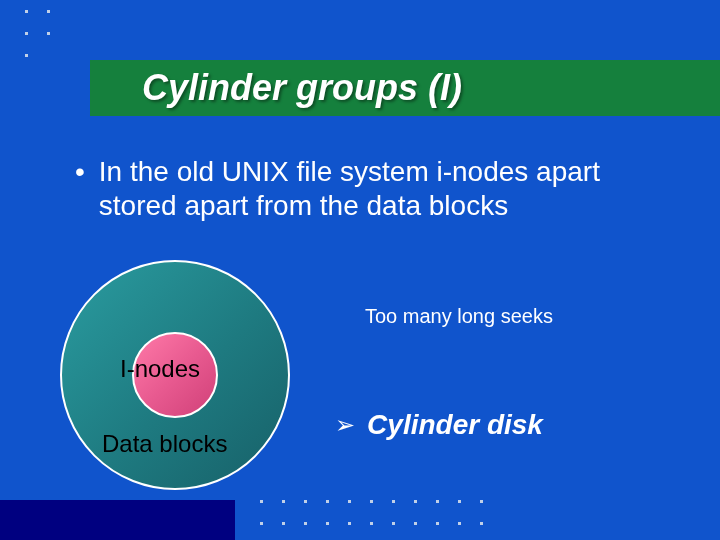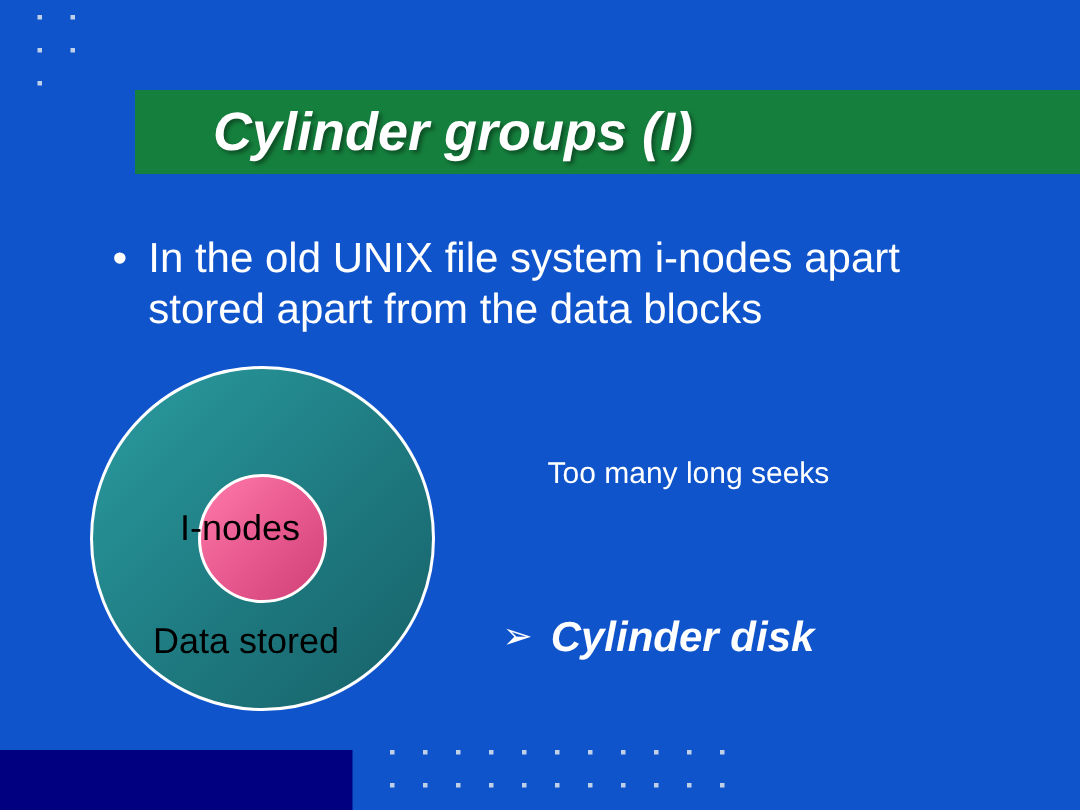--- a/index.html
+++ b/index.html
@@ -51,21 +51,21 @@
     font-size: 28px;
     line-height: 34px;
     margin-right: 14px;
   }
   .bullet1 .text {
     font-size: 28px;
     line-height: 34px;
   }
   .disk {
     position: absolute;
-    top: 244px;
+    top: 260px;
     left: 60px;
     width: 230px;
     height: 230px;
   }
   .outer-circle {
     position: absolute;
     width: 230px; height: 230px;
     border-radius: 50%;
     border: 2px solid #fff;
     background: linear-gradient(135deg, #2a9ca0 0%, #1e7a80 55%, #176068 100%);
@@ -149,21 +149,21 @@
 
 <div class="bullet1">
   <span class="dotmark">•</span>
   <span class="text">In the old UNIX file system i-nodes apart stored  apart from the data blocks</span>
 </div>
 
 <div class="disk">
   <div class="outer-circle"></div>
   <div class="inner-circle"></div>
   <div class="label-inodes">I-nodes</div>
-  <div class="label-data">Data stored</div>
+  <div class="label-data">Data blocks</div>
 </div>
 
 <div class="seek-text">Too many long seeks</div>
 
 <div class="arrow-bullet">
   <span class="arrow-glyph">➢</span>
   <span class="arrow-text">
     <span>Cylinder disk</span><br>
   </span>
 </div>

